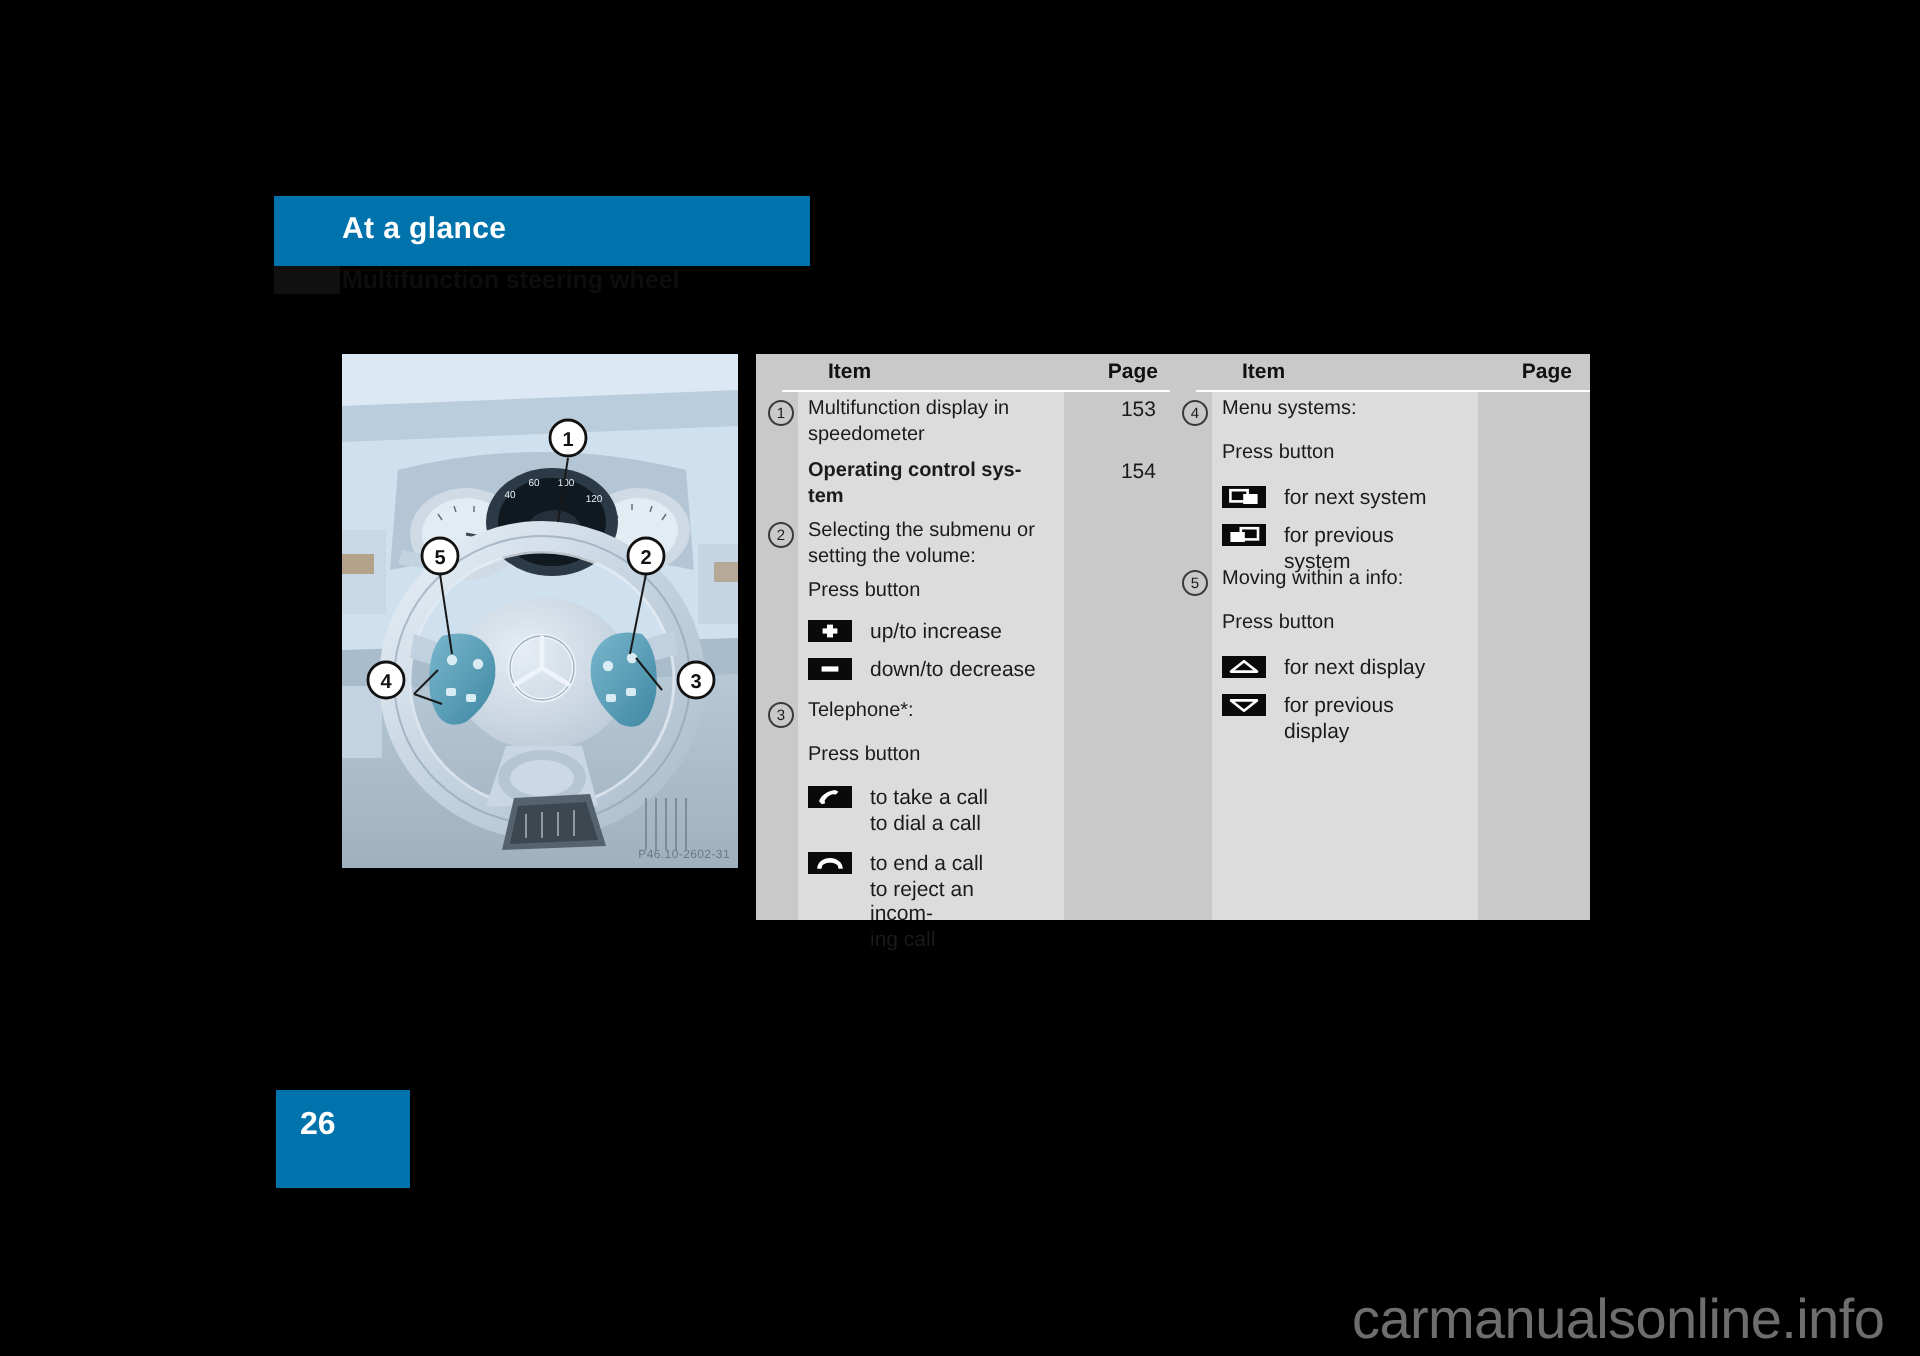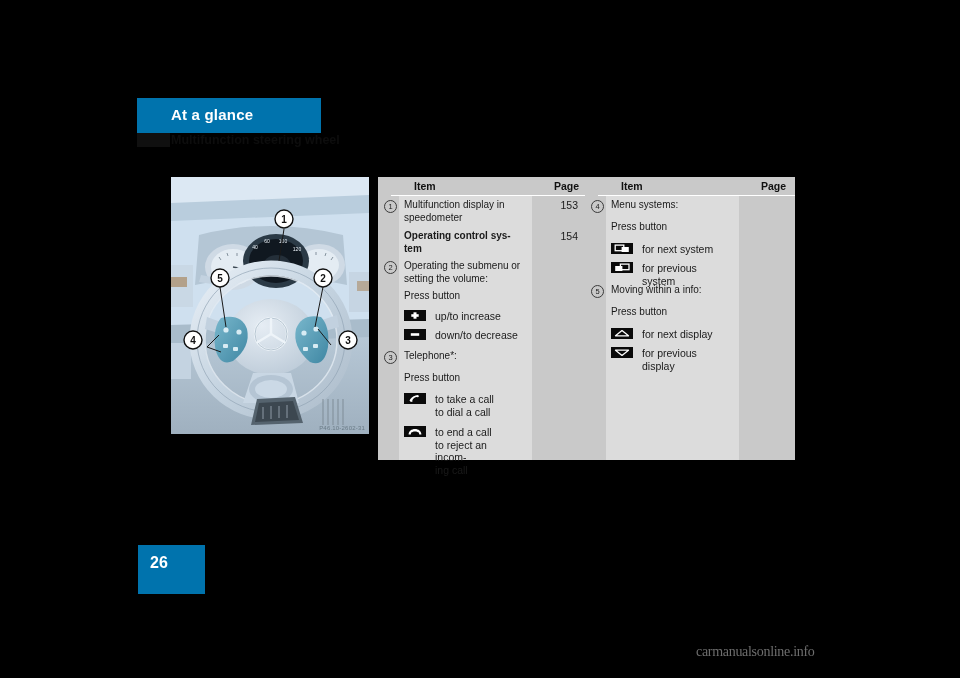--- a/index.html
+++ b/index.html
@@ -4,21 +4,21 @@
 <style>
   html,body{margin:0;padding:0;background:#000;}
   body{
     width:960px;height:678px;position:relative;overflow:hidden;
     font-family:"Liberation Sans", sans-serif;
     background:#000;
   }
 
   
   #chapter-header{
-    position:absolute;left:137px;top:98px;width:184px;height:35px;
+    position:absolute;left:137px;top:98px;width:268px;height:35px;
     background:#0073ad;
   }
   #chapter-header .title{
     position:absolute;left:34px;top:8px;
     color:#ffffff;font-size:15px;font-weight:bold;letter-spacing:.2px;
   }
   #section-subtitle{
     position:absolute;left:171px;top:133px;width:220px;height:15px;
     color:#0d0d0d;font-size:12.5px;font-weight:bold;white-space:nowrap;
   }
@@ -97,23 +97,23 @@
     display:block;
   }
   .chip svg{display:block;}
   .chip-label{
     position:absolute;left:57px;font-size:10.5px;line-height:12.5px;color:#1a1a1a;
     width:84px;
   }
 
   
   #watermark{
-    position:absolute;left:696px;top:644px;
-    color:#6e6e6e;font-size:14px;letter-spacing:-.3px;
-    font-family:Liberation Serif, serif;
+    position:absolute;left:676px;top:644px;
+    color:#6e6e6e;font-size:28px;letter-spacing:-.3px;
+    font-family:Liberation Sans, sans-serif;
   }
 </style>
 </head>
 <body>
 
 <div id="chapter-header">
   <span class="title">At a glance</span>
 </div>
 <div id="subtitle-block"></div>
 <div id="section-subtitle">Multifunction steering wheel</div>
@@ -282,21 +282,21 @@
     <span class="pageno" style="top:3px;">153</span>
 
     <span class="txt bold" style="top:34px;">
       <span>Operating control sys-</span><br>
       <span>tem</span>
     </span>
     <span class="pageno" style="top:34px;">154</span>
 
     <span class="num-badge" style="top:65px;">2</span>
     <span class="txt" style="top:64px;">
-      <span>Operating the submenu or</span><br>
+      <span>Selecting the submenu or</span><br>
       <span>setting the volume:</span>
     </span>
 
     <span class="txt" style="top:94px;">Press button</span>
 
     <span class="chip" style="top:114px;">
       <svg width="22" height="11" viewBox="0 0 22 11">
         <rect width="22" height="11" fill="#0a0a0a"></rect>
         <rect x="9.5" y="2.3" width="3" height="6.4" fill="#fff"></rect>
         <rect x="7.3" y="4.2" width="7.4" height="2.6" fill="#fff"></rect>

